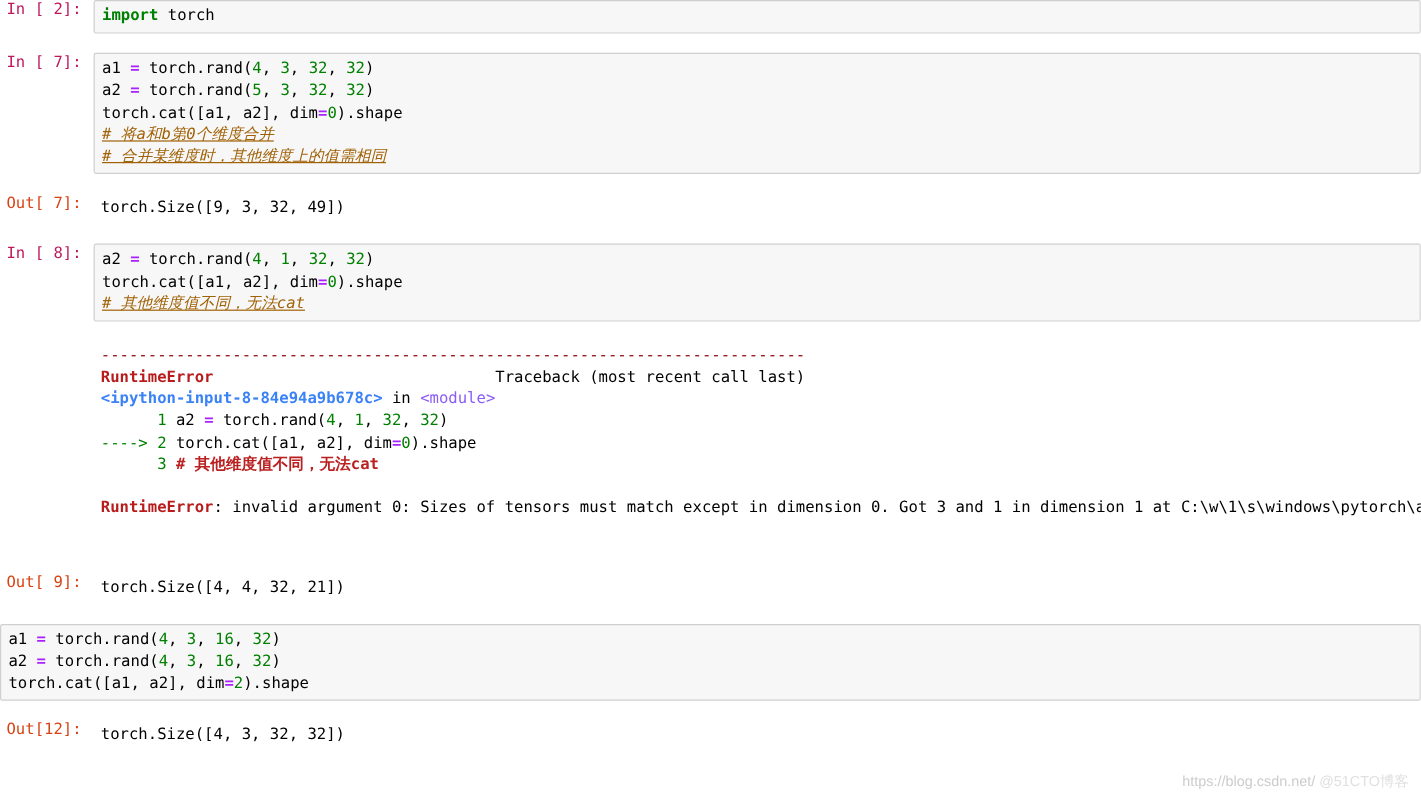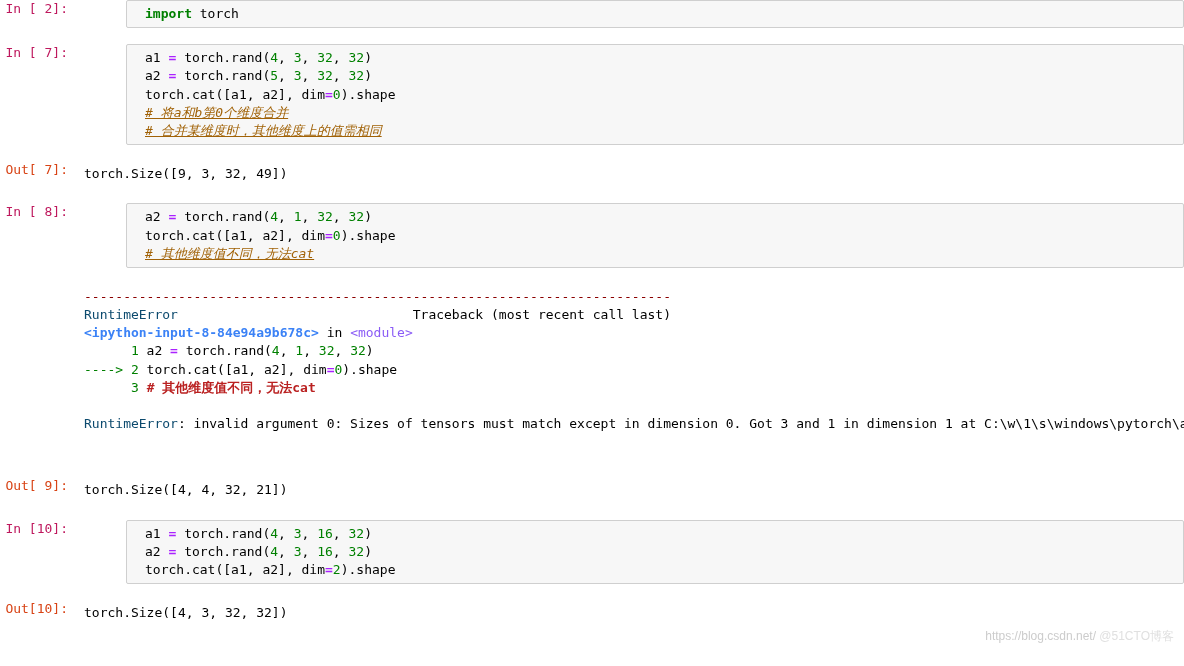--- a/index.html
+++ b/index.html
@@ -18,46 +18,45 @@
       text-align: right;
       padding-right: 10px;
       font-family: Consolas, monospace;
       color: #be185d;
     }
     .prompt.out { color: #D84315; }
     .cell-content { flex: 1; min-width: 0; }
     .input-area {
       border: 1px solid #cfcfcf;
       background: #f7f7f7;
-      padding: 4px 18px;
+      padding: 4px 6px;
       border-radius: 2px;
-      margin-left: 48px;
     }
     .output-area {
       padding: 4px 6px;
     }
     .code { white-space: pre; font-family: Consolas, monospace; }
     .kw { color: #008000; font-weight: bold; }
     .op { color: #AA22FF; font-weight: bold; }
     .num { color: #008000; }
     .cmt { color: #a16207; font-style: italic; text-decoration: underline; }
     .cmt-red { color: #BA2121; font-weight: bold; }
-    .err-name { color: #0c4a6e; font-weight: normal; }
+    .err-name { color: #b91c1c; font-weight: bold; }
     .err-dash { color: #8B0000; }
     .err-ansi { color: #3b82f6; font-weight: bold; }
     .err-mod { color: #8b5cf6; }
     .err-num { color: #008000; }
     .err-arrow { color: #008000; }
     .err-op { color: #AA22FF; font-weight: bold; }
     .plain { color: #000; }
     .spacer { height: 12px; }
     .watermark {
       position: fixed;
       right: 10px;
-      bottom: 21px;
+      bottom: 6px;
       color: #ccc;
       font-size: 12px;
       font-family: sans-serif;
     }
     .watermark .cto { color: #e0e0e0; }
   </style>
 </head>
 <body>
 
 <div id="root">
@@ -98,28 +97,27 @@
     <div class="spacer" style="height: 24px;"></div>
     <div class="spacer"></div>
     <div class="cell">
       <div class="prompt out">Out[ 9]:</div>
       <div class="cell-content">
         <div class="output-area code">torch.Size([4, 4, 32, 21])</div>
       </div>
     </div>
     <div class="spacer"></div>
     <div class="cell">
-      <div class="prompt">In  [10]:</div>
       <div class="cell-content">
         <div class="input-area code"><div><span class="plain">a1 </span><span class="op">=</span><span class="plain"> torch.rand(</span><span class="num">4</span><span class="plain">, </span><span class="num">3</span><span class="plain">, </span><span class="num">16</span><span class="plain">, </span><span class="num">32</span><span class="plain">)</span></div><div><span class="plain">a2 </span><span class="op">=</span><span class="plain"> torch.rand(</span><span class="num">4</span><span class="plain">, </span><span class="num">3</span><span class="plain">, </span><span class="num">16</span><span class="plain">, </span><span class="num">32</span><span class="plain">)</span></div><div><span class="plain">torch.cat([a1, a2], dim</span><span class="op">=</span><span class="num">2</span><span class="plain">).shape</span></div></div>
       </div>
     </div>
     <div class="spacer"></div>
     <div class="cell">
-      <div class="prompt out">Out[10]:</div>
+      <div class="prompt out">Out[12]:</div>
       <div class="cell-content">
         <div class="output-area code">torch.Size([4, 3, 32, 32])</div>
       </div>
     </div>
     <div class="spacer"></div>
   </div>
 
 <div class="watermark">
   <span>https://blog.csdn.net/</span>
   <span class="cto">@51CTO博客</span>

